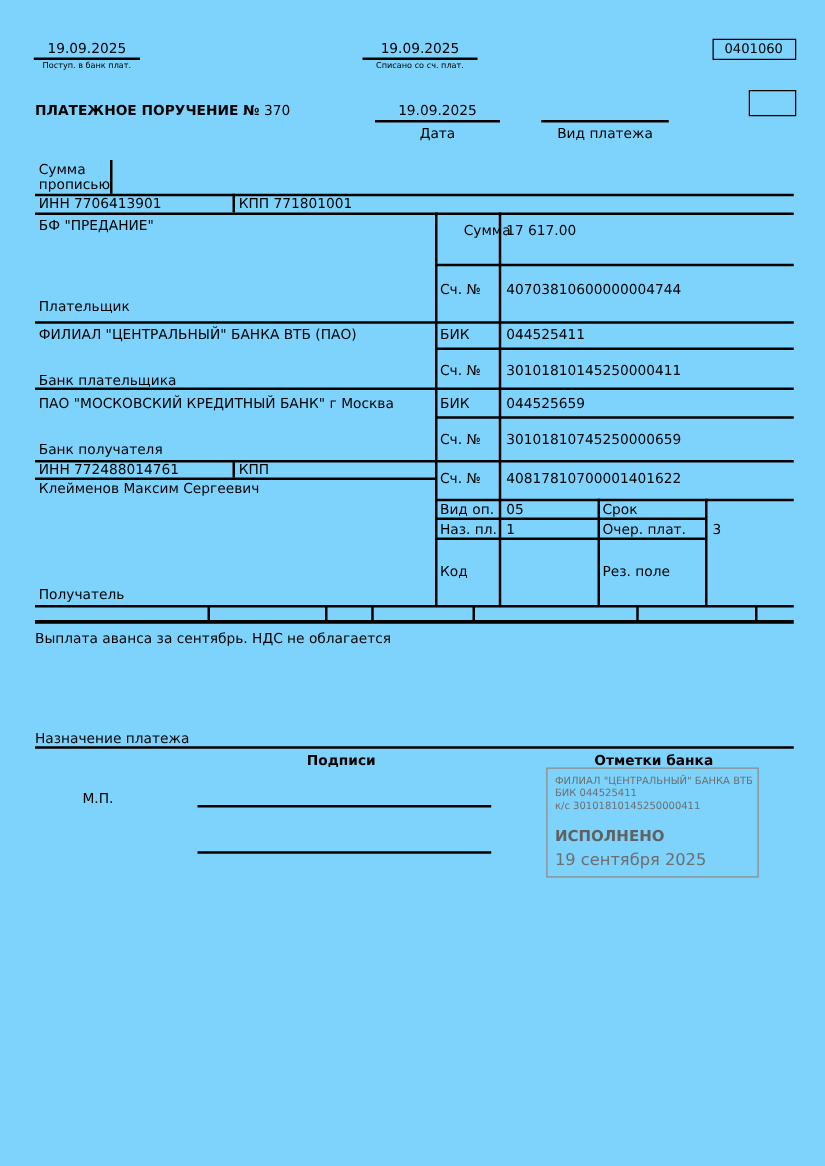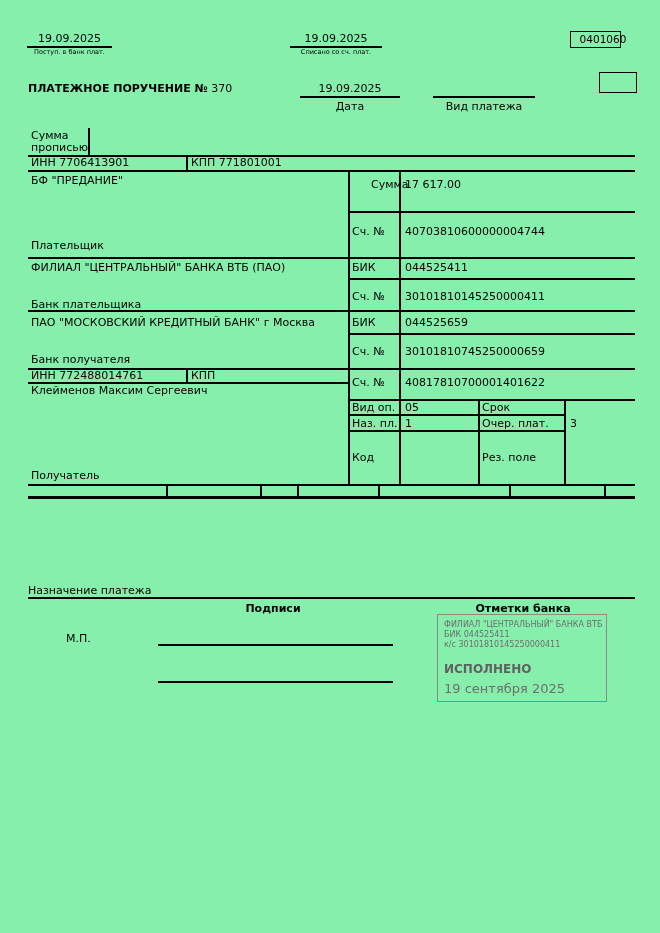--- a/index.html
+++ b/index.html
@@ -1,16 +1,16 @@
 <!DOCTYPE html>
 <html><head>
 <meta charset="utf-8">
 <style>
   html,body{margin:0;padding:0;background:#e8e8e8;}
-  #page{position:relative;width:660px;height:933px;background:#86efac;
+  #page{position:relative;width:660px;height:933px;background:#7dd3fc;
         font-family:"DejaVu Sans","Liberation Sans",sans-serif;color:#000;overflow:hidden;}
   .t{position:absolute;font-size:11px;line-height:12px;white-space:nowrap;}
   .ts{position:absolute;font-size:6.5px;line-height:7px;white-space:nowrap;}
   .b{font-weight:bold;}
   .c{text-align:center;}
   .hl{position:absolute;background:#000;height:1.5px;}
   .vl{position:absolute;background:#000;width:1.5px;}
   .box{position:absolute;border:1.5px solid #000;box-sizing:border-box;}
   .wrap{white-space:normal;}
   #stamp{position:absolute;left:437px;top:614px;width:170px;height:88px;
@@ -24,21 +24,21 @@
 <div id="page">
 
   <div class="t c" style="left:27px;top:33px;width:85px;">19.09.2025</div>
   <div class="hl" style="left:27px;top:46px;width:85px;"></div>
   <div class="ts c" style="left:27px;top:49px;width:85px;">Поступ. в банк плат.</div>
 
   <div class="t c" style="left:290px;top:33px;width:92px;">19.09.2025</div>
   <div class="hl" style="left:290px;top:46px;width:92px;"></div>
   <div class="ts c" style="left:290px;top:49px;width:92px;">Списано со сч. плат.</div>
 
-  <div class="box" style="left:570px;top:31px;width:51px;height:17px;">
+  <div class="box" style="left:570px;top:31px;width:67px;height:17px;">
     <div class="t c" style="left:0;top:1px;width:64px;font-size:10.5px;">0401060</div>
   </div>
 
   <div class="t" style="left:28px;top:83px;"><span class="b">ПЛАТЕЖНОЕ ПОРУЧЕНИЕ №</span>&nbsp;<span>370</span></div>
 
   <div class="t c" style="left:300px;top:83px;width:100px;">19.09.2025</div>
   <div class="hl" style="left:300px;top:96px;width:100px;"></div>
   <div class="t c" style="left:300px;top:101px;width:100px;">Дата</div>
 
   <div class="hl" style="left:433px;top:96px;width:102px;"></div>
@@ -114,20 +114,21 @@
   <div class="hl" style="left:28px;top:484px;width:607px;"></div>
 
   <div class="vl" style="left:166px;top:484px;height:12px;"></div>
   <div class="vl" style="left:260px;top:484px;height:12px;"></div>
   <div class="vl" style="left:297px;top:484px;height:12px;"></div>
   <div class="vl" style="left:378px;top:484px;height:12px;"></div>
   <div class="vl" style="left:509px;top:484px;height:12px;"></div>
   <div class="vl" style="left:604px;top:484px;height:12px;"></div>
   <div class="hl" style="left:28px;top:496px;width:607px;height:2.5px;"></div>
 
+  <div class="t" style="left:28px;top:505px;">Выплата аванса за сентябрь. НДС не облагается</div>
   <div class="t" style="left:28px;top:585px;">Назначение платежа</div>
   <div class="hl" style="left:28px;top:597px;width:607px;height:2px;"></div>
 
   <div class="t b c" style="left:200px;top:603px;width:146px;">Подписи</div>
   <div class="t b c" style="left:437px;top:603px;width:172px;">Отметки банка</div>
   <div class="t" style="left:66px;top:633px;">М.П.</div>
   <div class="hl" style="left:158px;top:644px;width:235px;"></div>
   <div class="hl" style="left:158px;top:681px;width:235px;"></div>
 
   <div id="stamp">

